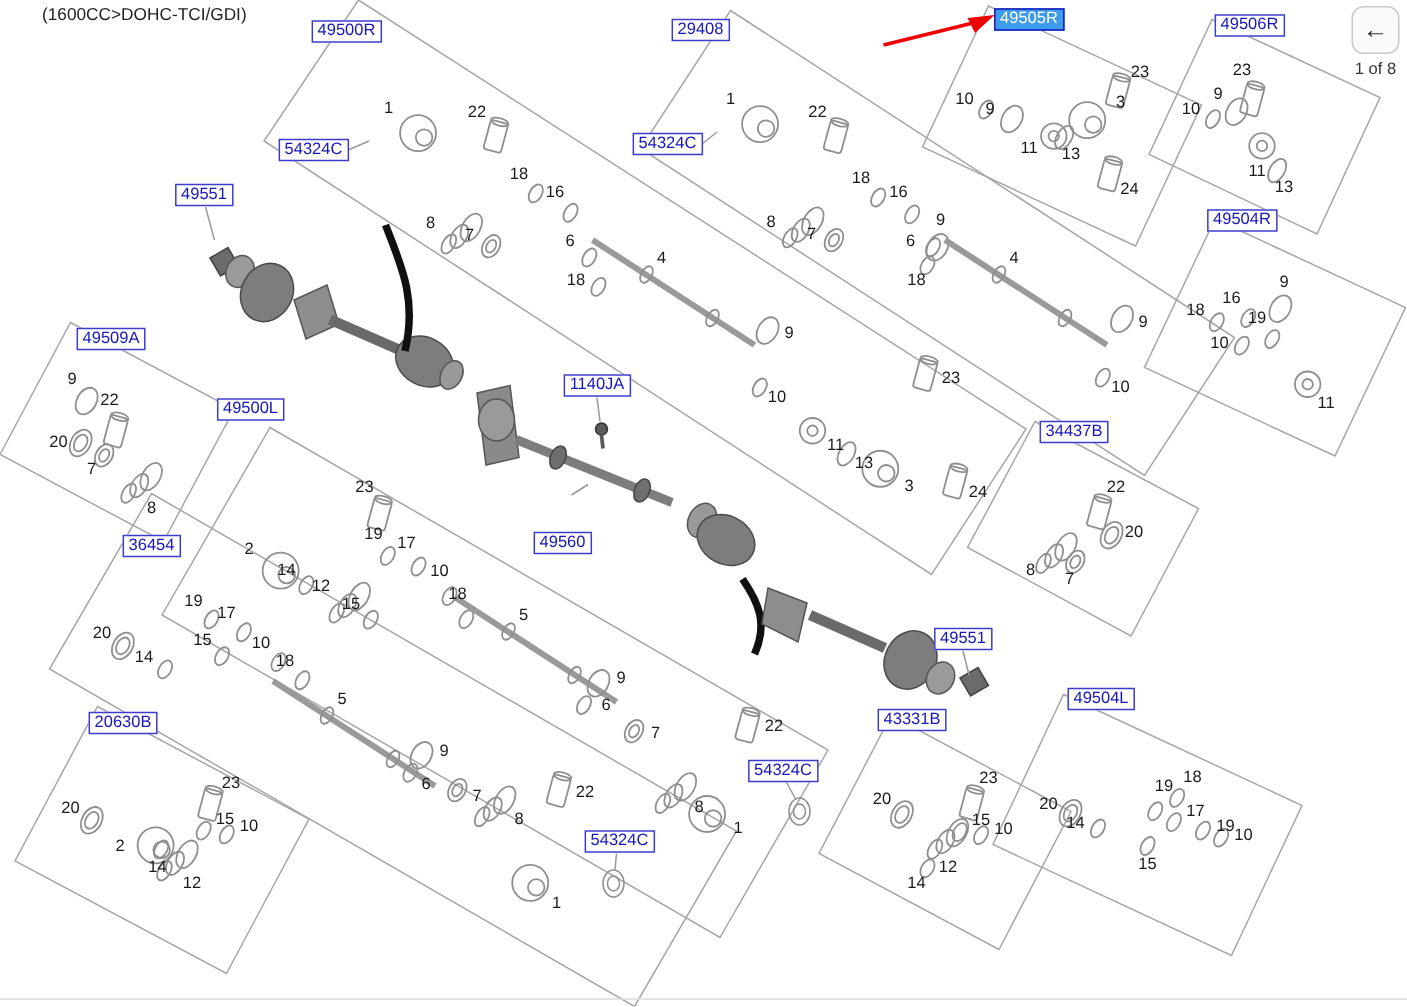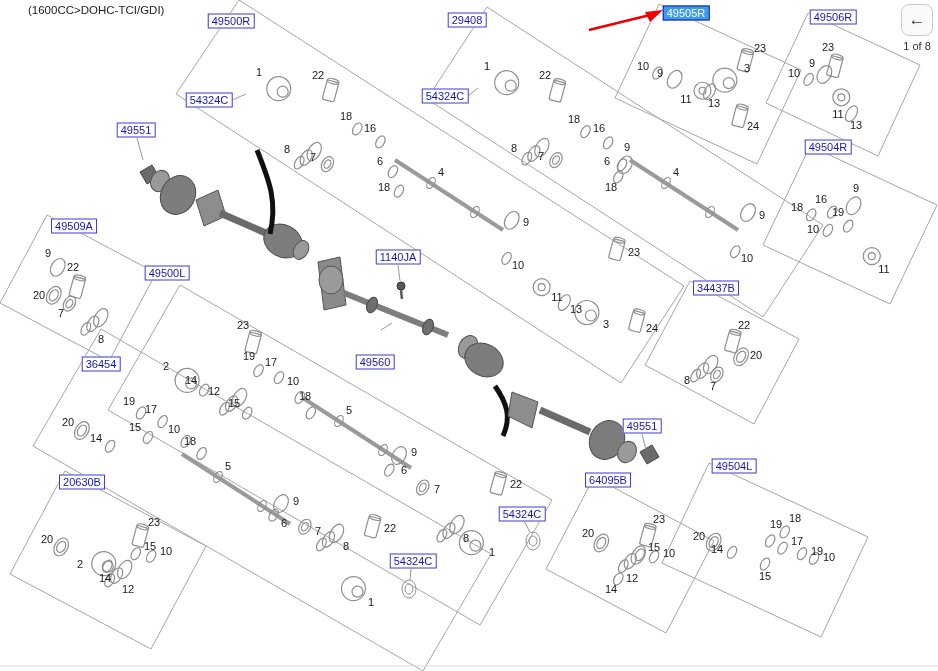--- a/index.html
+++ b/index.html
@@ -384,21 +384,21 @@
     <span class="callout" style="left: 154px; top: 522px;">23</span>
     <span class="callout" style="left: 105px; top: 578px;">14</span>
     <span class="callout" style="left: 128px; top: 589px;">12</span>
     <span class="callout" style="left: 150px; top: 546px;">15</span>
     <span class="callout" style="left: 166px; top: 551px;">10</span>
     <div class="part-label" style="left: 716px; top: 288px;">34437B</div>
     <span class="callout" style="left: 744px; top: 325px;">22</span>
     <span class="callout" style="left: 756px; top: 355px;">20</span>
     <span class="callout" style="left: 687px; top: 380px;">8</span>
     <span class="callout" style="left: 713px; top: 386px;">7</span>
-    <div class="part-label" style="left: 608px; top: 480px;">64095B</div>
+    <div class="part-label" style="left: 608px; top: 480px;">43331B</div>
     <span class="callout" style="left: 588px; top: 533px;">20</span>
     <span class="callout" style="left: 659px; top: 519px;">23</span>
     <span class="callout" style="left: 632px; top: 578px;">12</span>
     <span class="callout" style="left: 611px; top: 589px;">14</span>
     <span class="callout" style="left: 654px; top: 547px;">15</span>
     <span class="callout" style="left: 669px; top: 553px;">10</span>
     <div class="part-label" style="left: 734px; top: 466px;">49504L</div>
     <span class="callout" style="left: 699px; top: 536px;">20</span>
     <span class="callout" style="left: 717px; top: 549px;">14</span>
     <span class="callout" style="left: 776px; top: 524px;">19</span>

